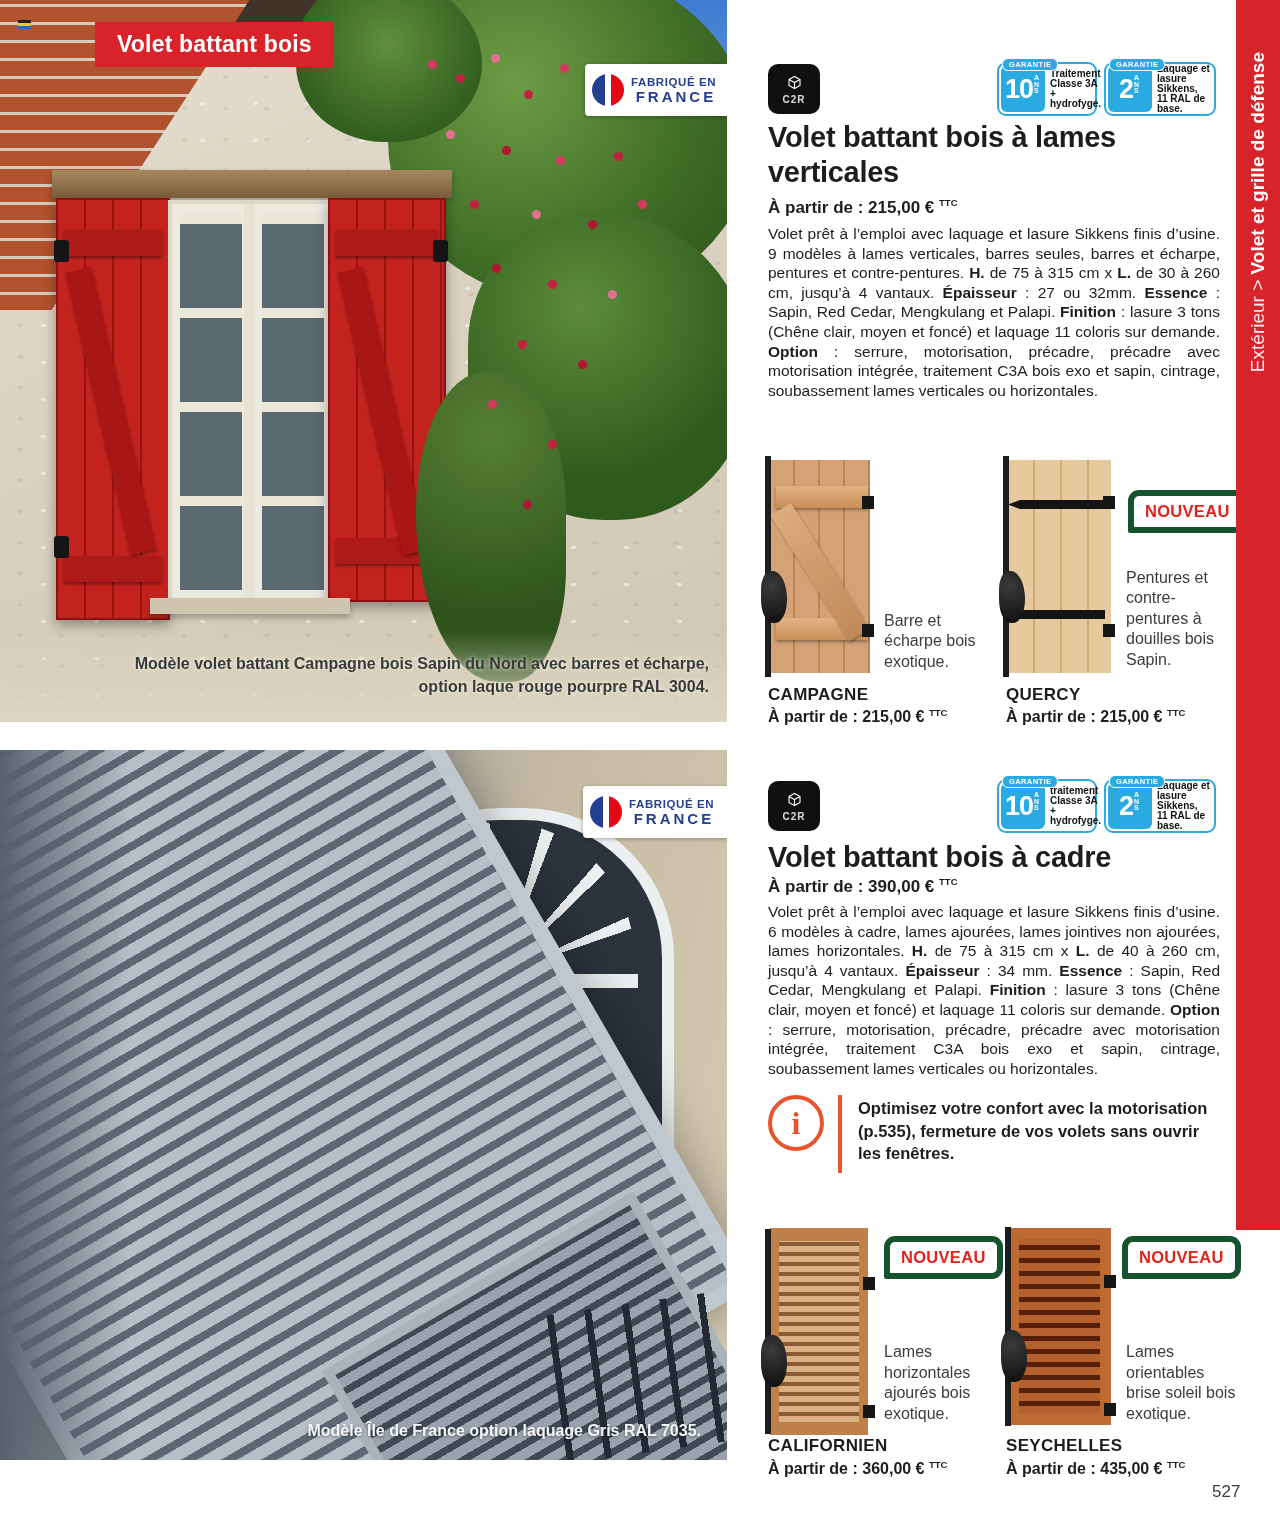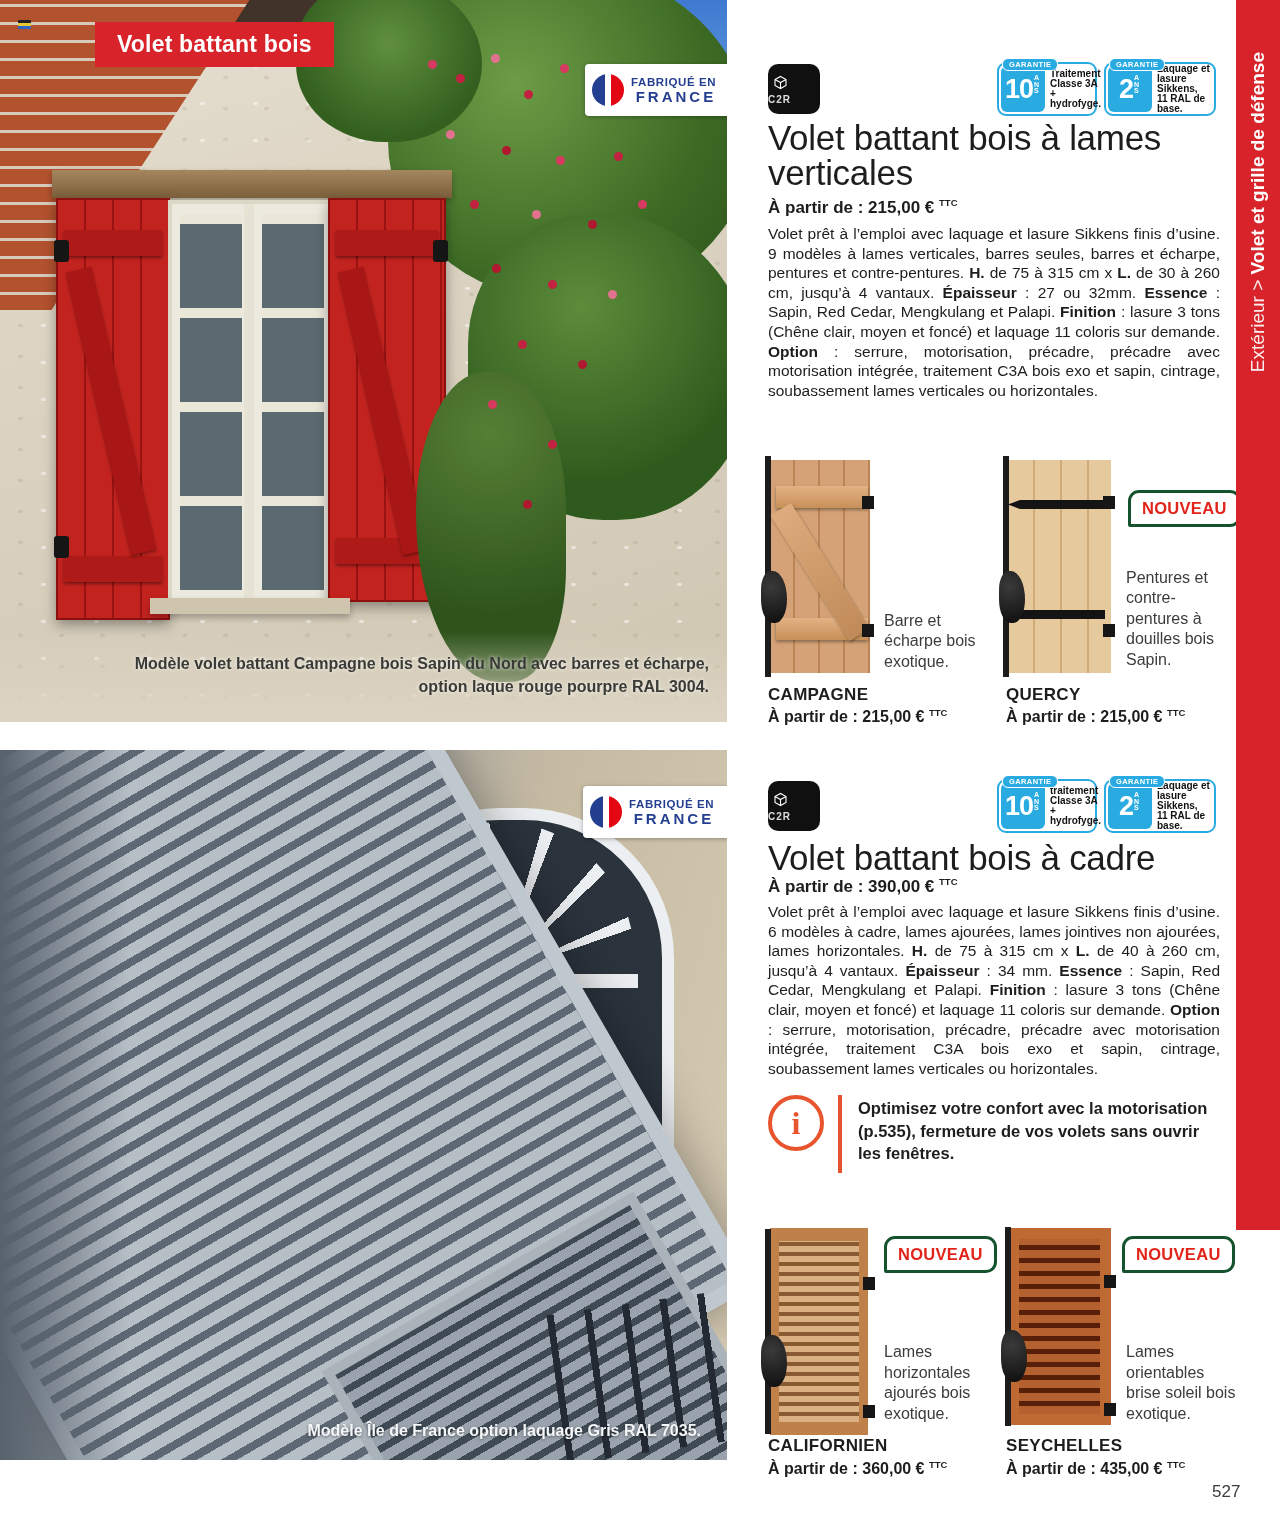--- a/index.html
+++ b/index.html
@@ -96,36 +96,36 @@
      background:repeating-linear-gradient(90deg,#232a33 0 7px,transparent 7px 38px);
      transform:rotate(-8deg);}
   .pb-edge{position:absolute;left:0;top:0;width:130px;height:100%;
      background:linear-gradient(90deg,#58626d,rgba(88,98,109,0));}
   .cap2{position:absolute;right:26px;bottom:20px;text-align:right;font-size:16px;
      font-weight:700;color:#f4f6f8;text-shadow:0 1px 3px rgba(0,0,0,.45);}
 
   
   #rcol{position:absolute;left:765px;top:0;width:455px;height:1521px;}
   .clogo{position:absolute;left:3px;width:52px;height:50px;background:#101010;border-radius:10px;
-     display:flex;flex-direction:column;justify-content:center;color:#fff;}
+     display:flex;flex-direction:column;align-items:center;justify-content:center;color:#fff;}
   .clogo .ctext{font-size:10px;font-weight:700;letter-spacing:1px;margin-top:1px;opacity:.85;}
   .gb-row{position:absolute;right:4px;display:flex;gap:7px;}
   .gbadge{position:relative;height:54px;background:#fff;border:2px solid #29abe2;
      border-radius:9px;display:flex;padding:2px;box-sizing:border-box;}
   .gb10{width:100px;} .gb2{width:112px;}
   .g-left{width:44px;border-radius:6px;background:#29abe2;color:#fff;display:flex;
      align-items:center;justify-content:center;flex-shrink:0;}
   .g-num{font-size:27px;font-weight:800;letter-spacing:-1px;}
   .g-ans{font-size:7px;font-weight:700;line-height:6.5px;width:7px;word-break:break-all;
      margin-left:1px;transform:translateY(-4px);}
   .g-right{flex:1;display:flex;align-items:center;padding:2px 2px 2px 5px;font-size:10px;
      line-height:10px;font-weight:700;color:#111;}
   .g-tab{position:absolute;top:-6px;left:3px;background:#29abe2;color:#fff;border:1px solid #fff;
      border-radius:6px;font-size:7.5px;font-weight:700;padding:1px 6px;letter-spacing:.4px;z-index:2;}
-  .ptitle{position:absolute;left:3px;width:445px;font-size:35px;font-weight:400;
+  .ptitle{position:absolute;left:3px;width:445px;font-size:29px;font-weight:700;
      line-height:35px;letter-spacing:-.3px;}
   .pprice{position:absolute;left:3px;font-size:17px;font-weight:800;}
   .sup{font-size:9.5px;vertical-align:super;font-weight:800;}
   .pdesc{position:absolute;left:3px;width:452px;font-size:15.5px;line-height:19.6px;
      text-align:justify;}
   .pdesc .b{font-weight:800;}
   #t1{top:120px;} #pr1{top:197px;} #d1{top:224px;}
   #lg1{top:64px;} #gr1{top:62px;}
   #t2{top:840px;} #pr2{top:876px;} #d2{top:902px;}
   #lg2{top:781px;} #gr2{top:779px;}
@@ -140,21 +140,21 @@
   .trow{position:absolute;left:3px;display:flex;}
   #row1{top:458px;height:270px;} #row2{top:1226px;height:290px;}
   .tcell{position:relative;} .tc1{width:238px;} .tc2{width:214px;}
   .note{position:absolute;font-size:16px;line-height:20.5px;color:#3c3c3b;}
   .tc1 .note{left:116px;bottom:56px;width:118px;}
   .tc2 .note{left:120px;bottom:58px;width:110px;}
   #row2 .note{bottom:92px;}
   .tname{position:absolute;left:0;bottom:23px;font-size:17px;font-weight:800;letter-spacing:.3px;}
   .tprice{position:absolute;left:0;bottom:2px;font-size:16px;font-weight:800;}
   #row2 .tname{bottom:60px;} #row2 .tprice{bottom:38px;}
-  .nouveau{position:absolute;border:3px solid #14532d;border-radius:11px 11px 11px 2px;
+  .nouveau{position:absolute;border:6px solid #14532d;border-radius:11px 11px 11px 2px;
      background:#fff;color:#e2231a;font-weight:800;font-size:16.5px;padding:6px 11px;
      letter-spacing:.3px;}
   #row1 .nouveau{left:122px;top:32px;} #row2 .nouveau{left:116px;top:10px;}
 
   
   .simg{position:absolute;left:2px;top:2px;}
   .campagne{width:100px;height:213px;
      background:repeating-linear-gradient(90deg,#d4a276 0 23px,#bb8455 23px 25px);}
   .quercy{width:103px;height:213px;
      background:repeating-linear-gradient(90deg,#e6c99c 0 25px,#d0ab77 25px 27px);}

